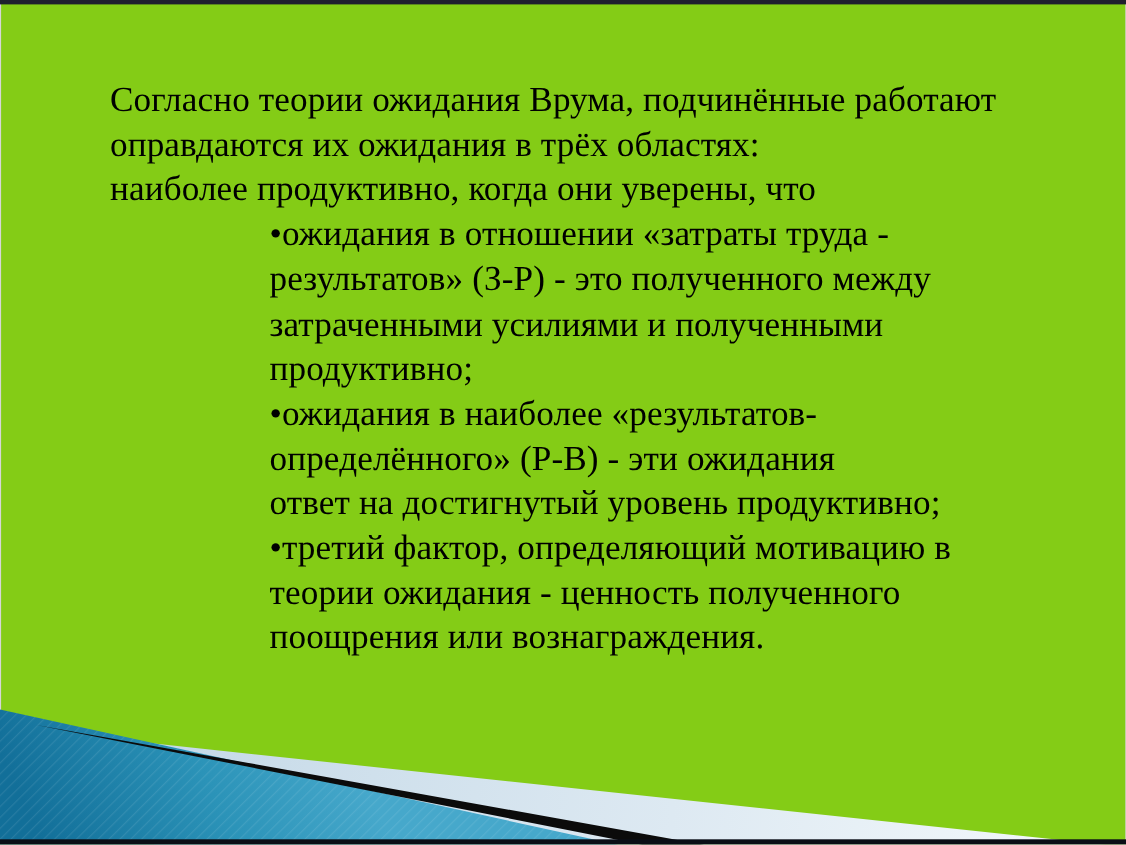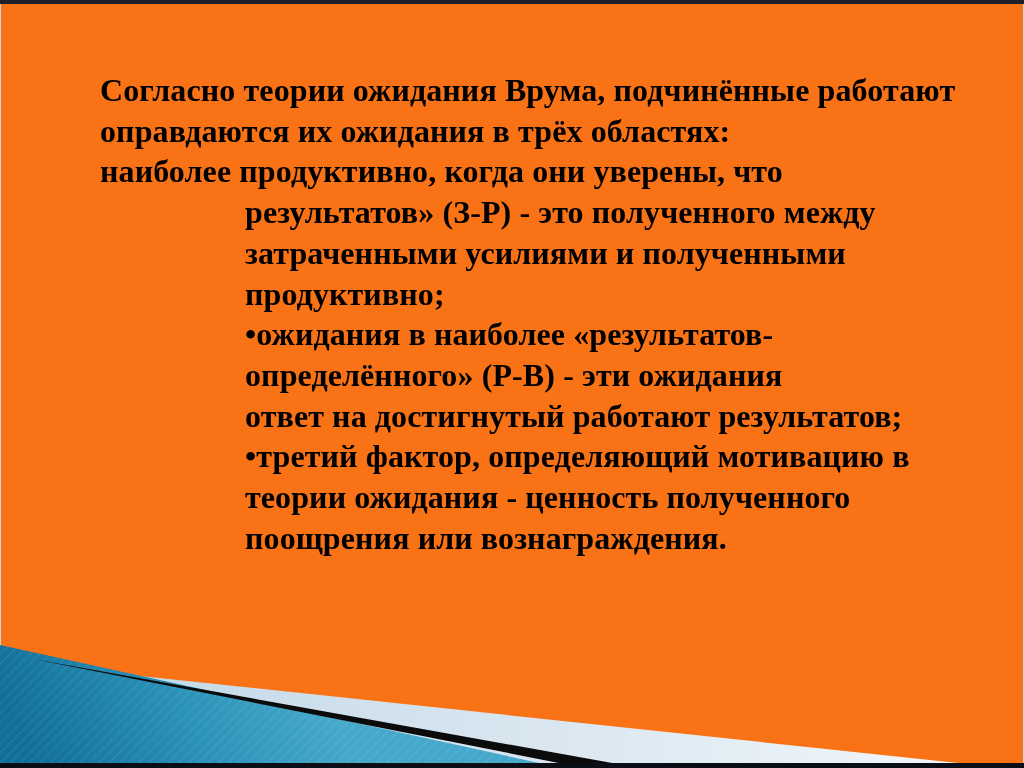--- a/index.html
+++ b/index.html
@@ -1,24 +1,23 @@
 <!DOCTYPE html>
 <html><head>
 <meta charset="utf-8">
 <style>
   html, body { margin: 0; padding: 0; background: #ffffff; }
   .slide {
     position: relative;
     width: 1024px;
     height: 768px;
-    background: #f97316;
+    background: #84cc16;
     overflow: hidden;
     font-family: "Liberation Serif", "DejaVu Serif", serif;
     box-shadow: inset 0 0 0 1px #d6d6d6;
-    font-weight: bold;
   }
   .topbar {
     position: absolute;
     top: 0; left: 0; right: 0;
     height: 4px;
     background: #1f1f2e;
   }
   .textblock {
     position: absolute;
     left: 100px;
@@ -48,29 +47,30 @@
 <div class="slide">
 
   <div class="topbar"></div>
 
   <div class="textblock">
     <div class="line">Согласно теории ожидания Врума, подчинённые работают</div>
     <div class="line">оправдаются их ожидания в трёх областях:</div>
     <div class="line">наиболее продуктивно, когда они уверены, что</div>
 
     <div>
+      <div class="line bullet-line">•ожидания в отношении «затраты труда -</div>
       <div class="line bullet-line">результатов» (З-Р) - это полученного между</div>
       <div class="line bullet-line">затраченными усилиями и полученными</div>
       <div class="line bullet-line">продуктивно;</div>
     </div>
 
     <div>
       <div class="line bullet-line">•ожидания в наиболее «результатов-</div>
       <div class="line bullet-line">определённого» (Р-В) - эти ожидания</div>
-      <div class="line bullet-line">ответ на достигнутый работают результатов;</div>
+      <div class="line bullet-line">ответ на достигнутый уровень продуктивно;</div>
     </div>
 
     <div>
       <div class="line bullet-line">•третий фактор, определяющий мотивацию в</div>
       <div class="line bullet-line">теории ожидания - ценность полученного</div>
       <div class="line bullet-line">поощрения или вознаграждения.</div>
     </div>
   </div>
 
   <svg class="deco" viewBox="0 638 1024 130" aria-hidden="true">

